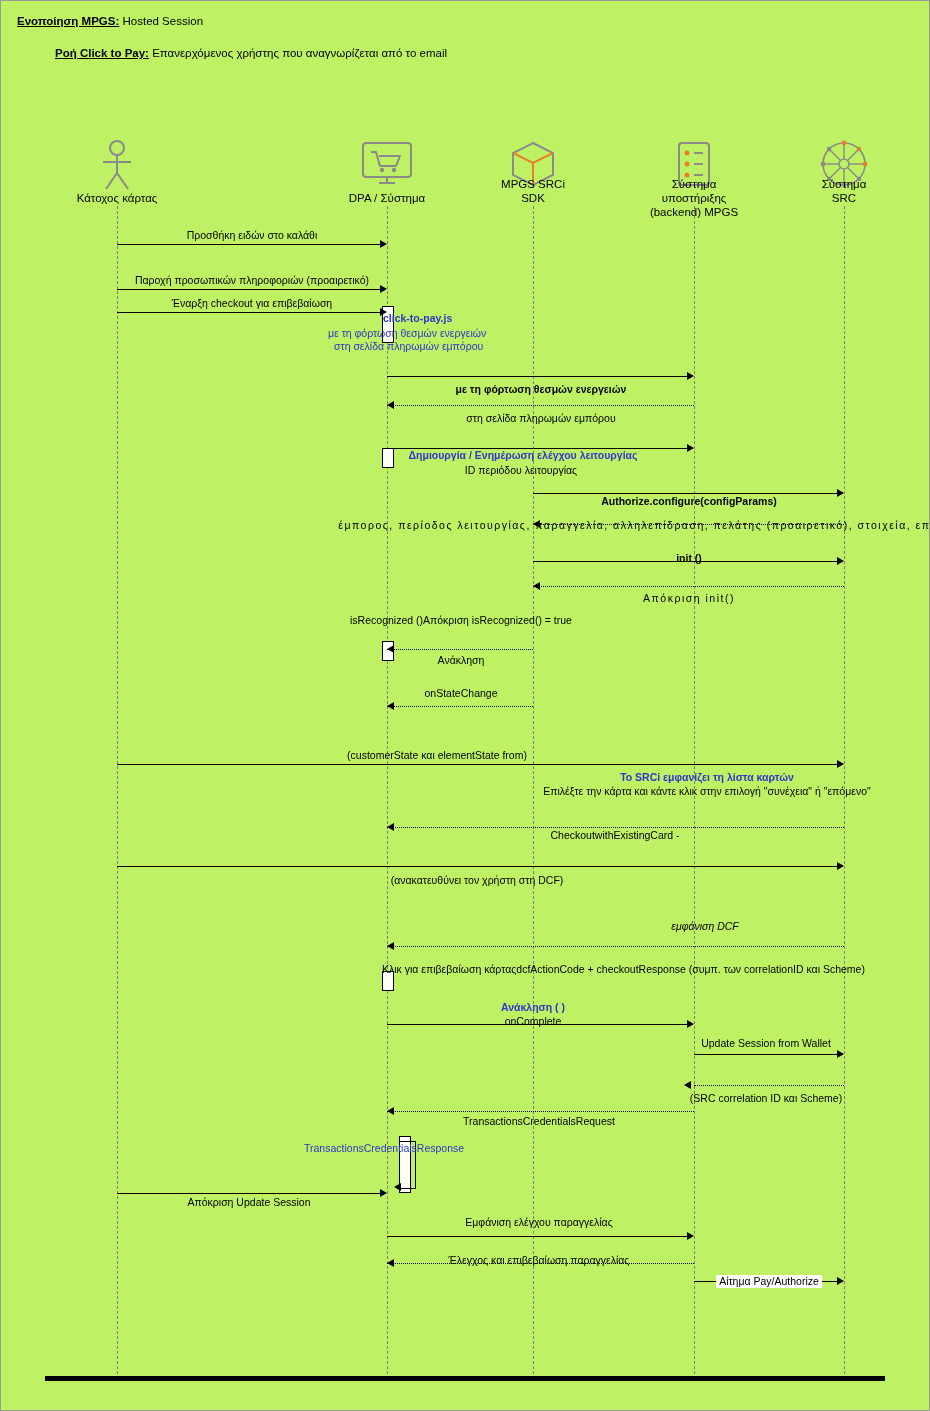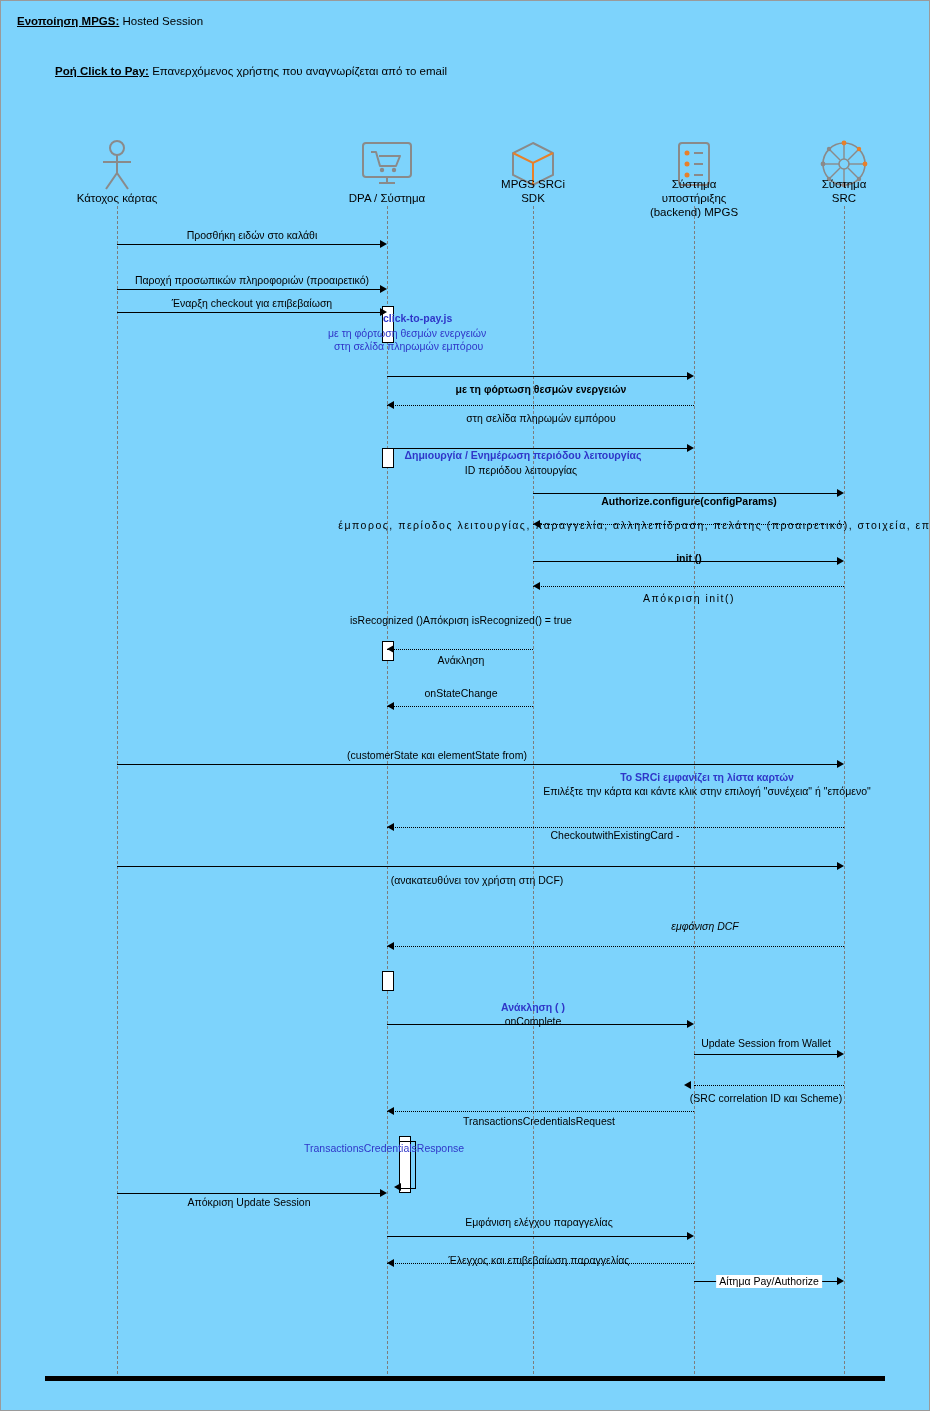--- a/index.html
+++ b/index.html
@@ -7,36 +7,36 @@
     padding: 0;
     background: #ffffff;
   }
   body {
     font-family: "Liberation Sans", sans-serif;
   }
   #page {
     position: relative;
     width: 930px;
     height: 1411px;
-    background: #7dd3fc;
+    background: #bef264;
     border: 1px solid #9a9a9a;
     box-sizing: border-box;
     overflow: hidden;
   }
   .hdr {
     position: absolute;
     font-size: 11.5px;
     color: #000;
     white-space: nowrap;
   }
   .hdr b {
     text-decoration: underline;
   }
   #hdr1 { left: 16px; top: 14px; }
-  #hdr2 { left: 16px; top: 64px; padding-left: 38px; }
+  #hdr2 { left: 16px; top: 46px; padding-left: 38px; }
 
   
   .lifeline {
     position: absolute;
     top: 205px;
     width: 0;
     border-left: 1px dashed #7d7d7d;
     height: 1168px;
   }
   .actor-label {
@@ -228,21 +228,21 @@
 
   <div class="lbl bold center" style="left:540px; top:382px;">με τη φόρτωση θεσμών ενεργειών</div>
 
   <div class="msg dashed" style="left:386px; top:404px; width:307px;"></div>
   <div class="arrow left" style="left:386px; top:400px;"></div>
 
   <div class="lbl center" style="left:540px; top:411px;">στη σελίδα πληρωμών εμπόρου</div>
 
   <div class="msg" style="left:386px; top:447px; width:300px;"></div>
   <div class="arrow right" style="left:686px; top:443px;"></div>
-  <div class="lbl blueb center" style="left:522px; top:448px;">Δημιουργία / Ενημέρωση περιόδου λειτουργίας</div>
+  <div class="lbl blueb center" style="left:522px; top:448px;">Δημιουργία / Ενημέρωση ελέγχου λειτουργίας</div>
   <div class="lbl center" style="left:520px; top:463px;">ID περιόδου λειτουργίας</div>
 
   <div class="msg" style="left:532px; top:492px; width:304px;"></div>
   <div class="arrow right" style="left:836px; top:488px;"></div>
   <div class="lbl bold center" style="left:688px; top:494px;">Authorize.configure(configParams)</div>
 
   <div class="msg dashed" style="left:532px; top:523px; width:311px;"></div>
   <div class="arrow left" style="left:532px; top:519px;"></div>
   <div class="lbl center spaced" style="left:688px; top:518px;">έμπορος, περίοδος λειτουργίας, παραγγελία, αλληλεπίδραση, πελάτης (προαιρετικό), στοιχεία, επιστροφές κλήσεων</div>
 
@@ -275,20 +275,21 @@
   <div class="lbl center" style="left:614px; top:828px;">CheckoutwithExistingCard -</div>
 
   <div class="msg" style="left:116px; top:865px; width:720px;"></div>
   <div class="arrow right" style="left:836px; top:861px;"></div>
   <div class="lbl center" style="left:476px; top:873px;">(ανακατευθύνει τον χρήστη στη DCF)</div>
 
   <div class="msg dashed" style="left:386px; top:945px; width:457px;"></div>
   <div class="arrow left" style="left:386px; top:941px;"></div>
   <div class="lbl center" style="left:704px; top:919px;font-style:italic;">εμφάνιση DCF</div>
 
+  <div class="lbl" style="left:381px; top:962px;"><span>Κλικ για επιβεβαίωση κάρτας</span><span class="blueb">dcfActionCode + checkoutResponse (συμπ. των correlationID και Scheme)</span></div>
 
   <div class="msg" style="left:386px; top:1023px; width:300px;"></div>
   <div class="arrow right" style="left:686px; top:1019px;"></div>
   <div class="lbl blueb center" style="left:532px; top:1000px;">Ανάκληση ( ) </div>
   <div class="lbl center" style="left:532px; top:1014px;">onComplete</div>
 
   <div class="msg" style="left:693px; top:1053px; width:143px;"></div>
   <div class="arrow right" style="left:836px; top:1049px;"></div>
   <div class="lbl center" style="left:765px; top:1036px;">Update Session from Wallet</div>
 

